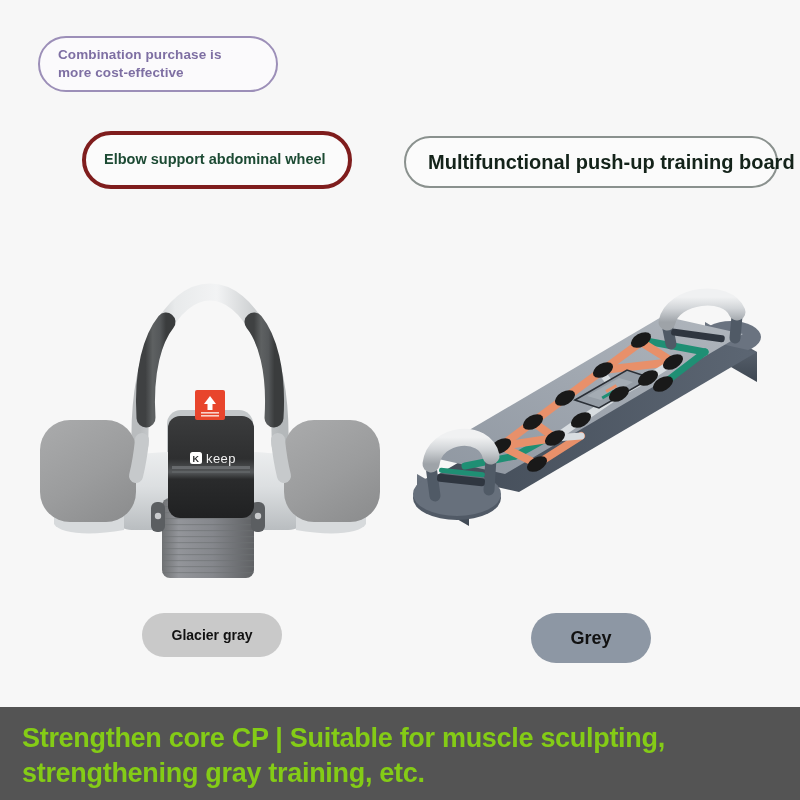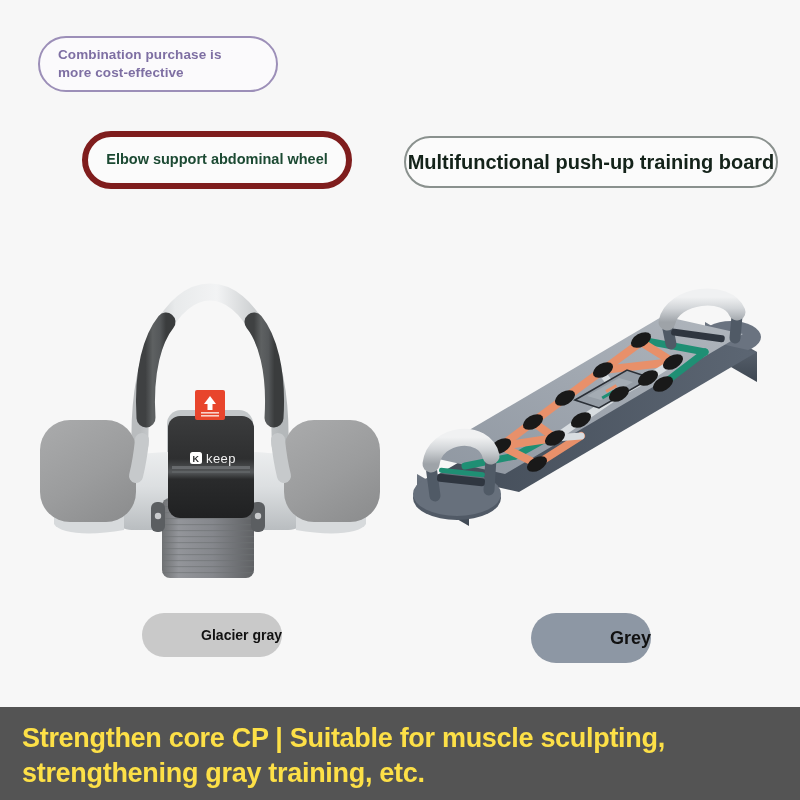--- a/index.html
+++ b/index.html
@@ -22,42 +22,41 @@
   }
 
   
   .pill {
     position: absolute;
     box-sizing: border-box;
     display: flex;
     align-items: center;
     border-radius: 999px;
     background: #fbfbfb;
-    justify-content: center;
   }
 
   #promo-pill {
     left: 38px; top: 36px;
     width: 240px; height: 56px;
     border: 2px solid #9c8fb8;
     padding: 0 18px;
     background: #fbfafc;
   }
   #promo-pill .txt {
     color: #7e6fa3;
     font-size: 13.5px;
     font-weight: bold;
     line-height: 1.35;
     letter-spacing: .1px;
   }
 
   #left-title-pill {
     left: 82px; top: 131px;
     width: 270px; height: 58px;
-    border: 6px solid #7f1d1d;
+    border: 4px solid #7f1d1d;
     padding: 0 18px;
   }
   #left-title-pill .txt {
     color: #1c4a33;
     font-size: 14.5px;
     font-weight: bold;
     line-height: 1.35;
   }
 
   #right-title-pill {
@@ -72,21 +71,21 @@
     font-weight: bold;
     white-space: nowrap;
   }
 
   
   .chip {
     position: absolute;
     box-sizing: border-box;
     display: flex;
     align-items: center;
-    justify-content: flex-end;
+    justify-content: center;
     border-radius: 999px;
     font-weight: bold;
   }
   #chip-left {
     left: 142px; top: 613px;
     width: 140px; height: 44px;
     background: #c9c9c9;
     color: #111;
     font-size: 14px;
   }
@@ -101,21 +100,21 @@
   
   #caption-bar {
     position: absolute;
     left: 0; top: 707px;
     width: 800px; height: 93px;
     background: #545454;
     box-sizing: border-box;
     padding: 14px 22px 0 22px;
   }
   #caption-bar .txt {
-    color: #fde047;
+    color: #84cc16;
     font-size: 27px;
     font-weight: bold;
     line-height: 1.3;
     letter-spacing: -0.3px;
   }
 
   
   .product-art { position: absolute; }
   #ab-wheel-art { left: 20px; top: 230px; width: 380px; height: 360px; }
   #pushup-art  { left: 405px; top: 260px; width: 390px; height: 290px; }

